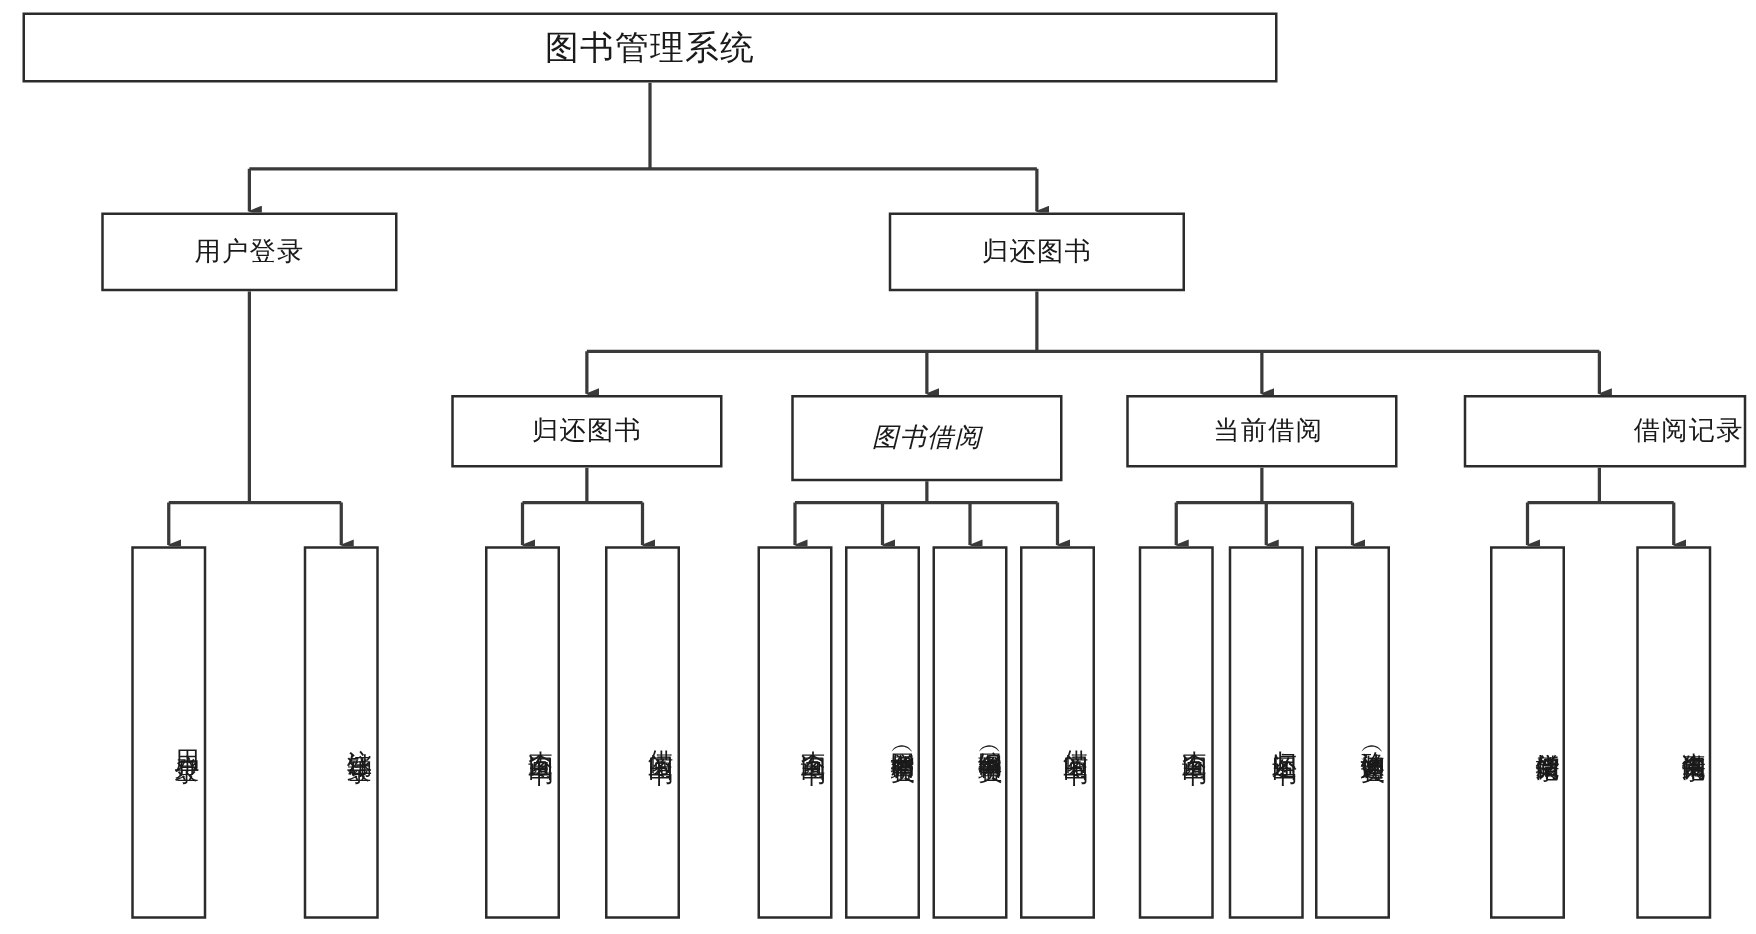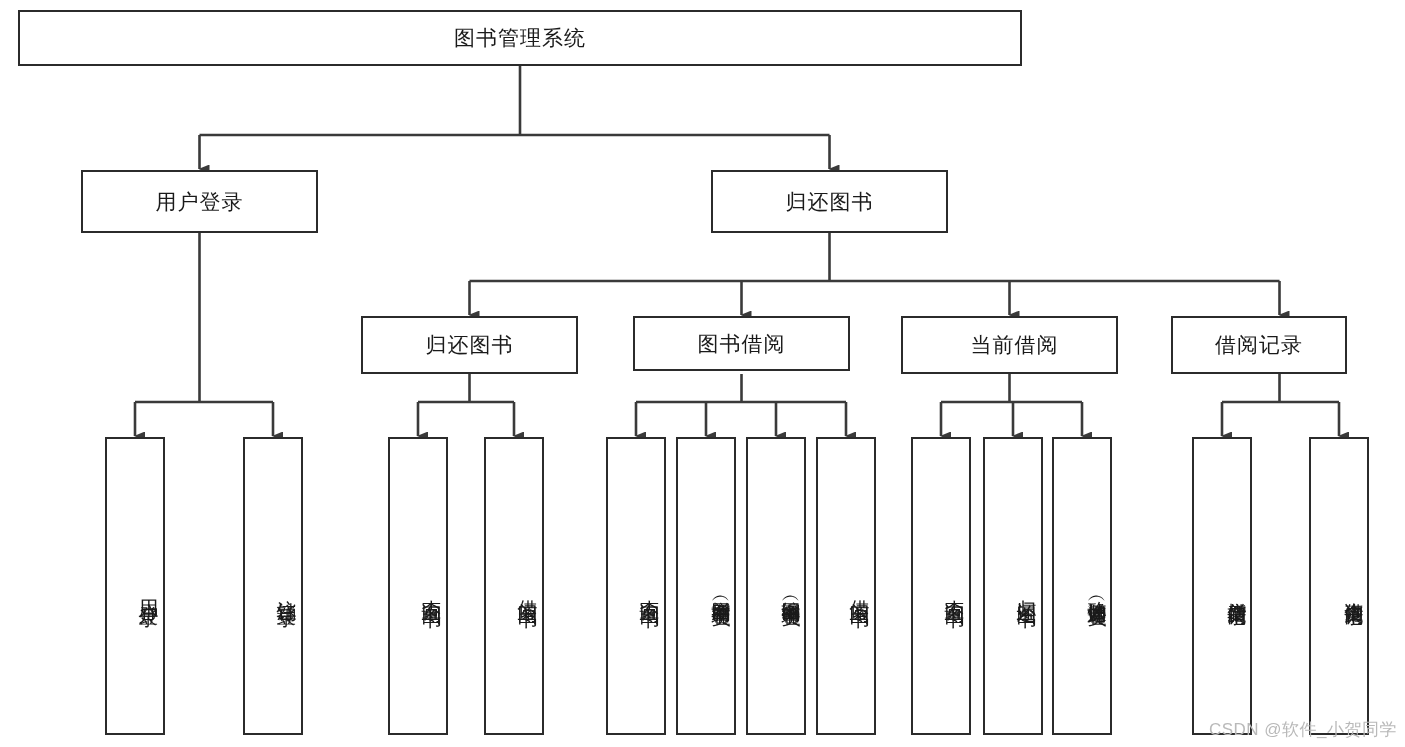--- a/index.html
+++ b/index.html
@@ -35,21 +35,21 @@
     align-items: center;
     justify-content: center;
     color: #1a1a1a;
   }
   .node-h {
     font-size: 21px;
     letter-spacing: 1px;
     line-height: 1.2;
   }
   .node-root {
-    font-size: 21px;
+    font-size: 27px;
   }
   .node-v {
     font-size: 20px;
     writing-mode: vertical-rl;
     text-orientation: upright;
     letter-spacing: 3px;
     align-items: flex-start;
     justify-content: center;
     padding-top: 8px;
     white-space: nowrap;
@@ -124,27 +124,27 @@
       </div>
       <div class="node node-h" style="left: 81px; top: 170px; width: 237px; height: 63px;">
         <span>用户登录</span>
       </div>
       <div class="node node-h" style="left: 711px; top: 170px; width: 237px; height: 63px;">
         <span>归还图书</span>
       </div>
       <div class="node node-h" style="left: 361px; top: 316px; width: 217px; height: 58px;">
         <span>归还图书</span>
       </div>
-      <div class="node node-h" style="left: 633px; top: 316px; width: 217px; height: 55px;">
+      <div class="node node-h" style="left: 633px; top: 316px; width: 217px; height: 69px; font-style: italic;">
         <span>图书借阅</span>
       </div>
       <div class="node node-h" style="left: 901px; top: 316px; width: 217px; height: 58px; padding-left: 10px;">
         <span>当前借阅</span>
       </div>
-      <div class="node node-h" style="left: 1171px; top: 316px; width: 176px; height: 58px;">
+      <div class="node node-h" style="left: 1171px; top: 316px; width: 226px; height: 58px; justify-content: flex-end;">
         <span>借阅记录</span>
       </div>
       <div class="node node-v" style="left: 105px; top: 437px; width: 60px; height: 298px;">
         <span>用户登录</span>
       </div>
       <div class="node node-v" style="left: 243px; top: 437px; width: 60px; height: 298px;">
         <span>注销登录</span>
       </div>
       <div class="node node-v" style="left: 388px; top: 437px; width: 60px; height: 298px;">
         <span>查询图书</span>
@@ -174,14 +174,13 @@
         <span>确认归还（管理员）</span>
       </div>
       <div class="node node-v tall-text" style="left: 1192px; top: 437px; width: 60px; height: 298px;">
         <span>新增借阅记录</span>
       </div>
       <div class="node node-v tall-text" style="left: 1309px; top: 437px; width: 60px; height: 298px;">
         <span>查询借阅记录</span>
       </div>
     </div>
 
-  <div id="watermark">CSDN @软件_小贺同学</div>
 </div>
 
 </body></html>

